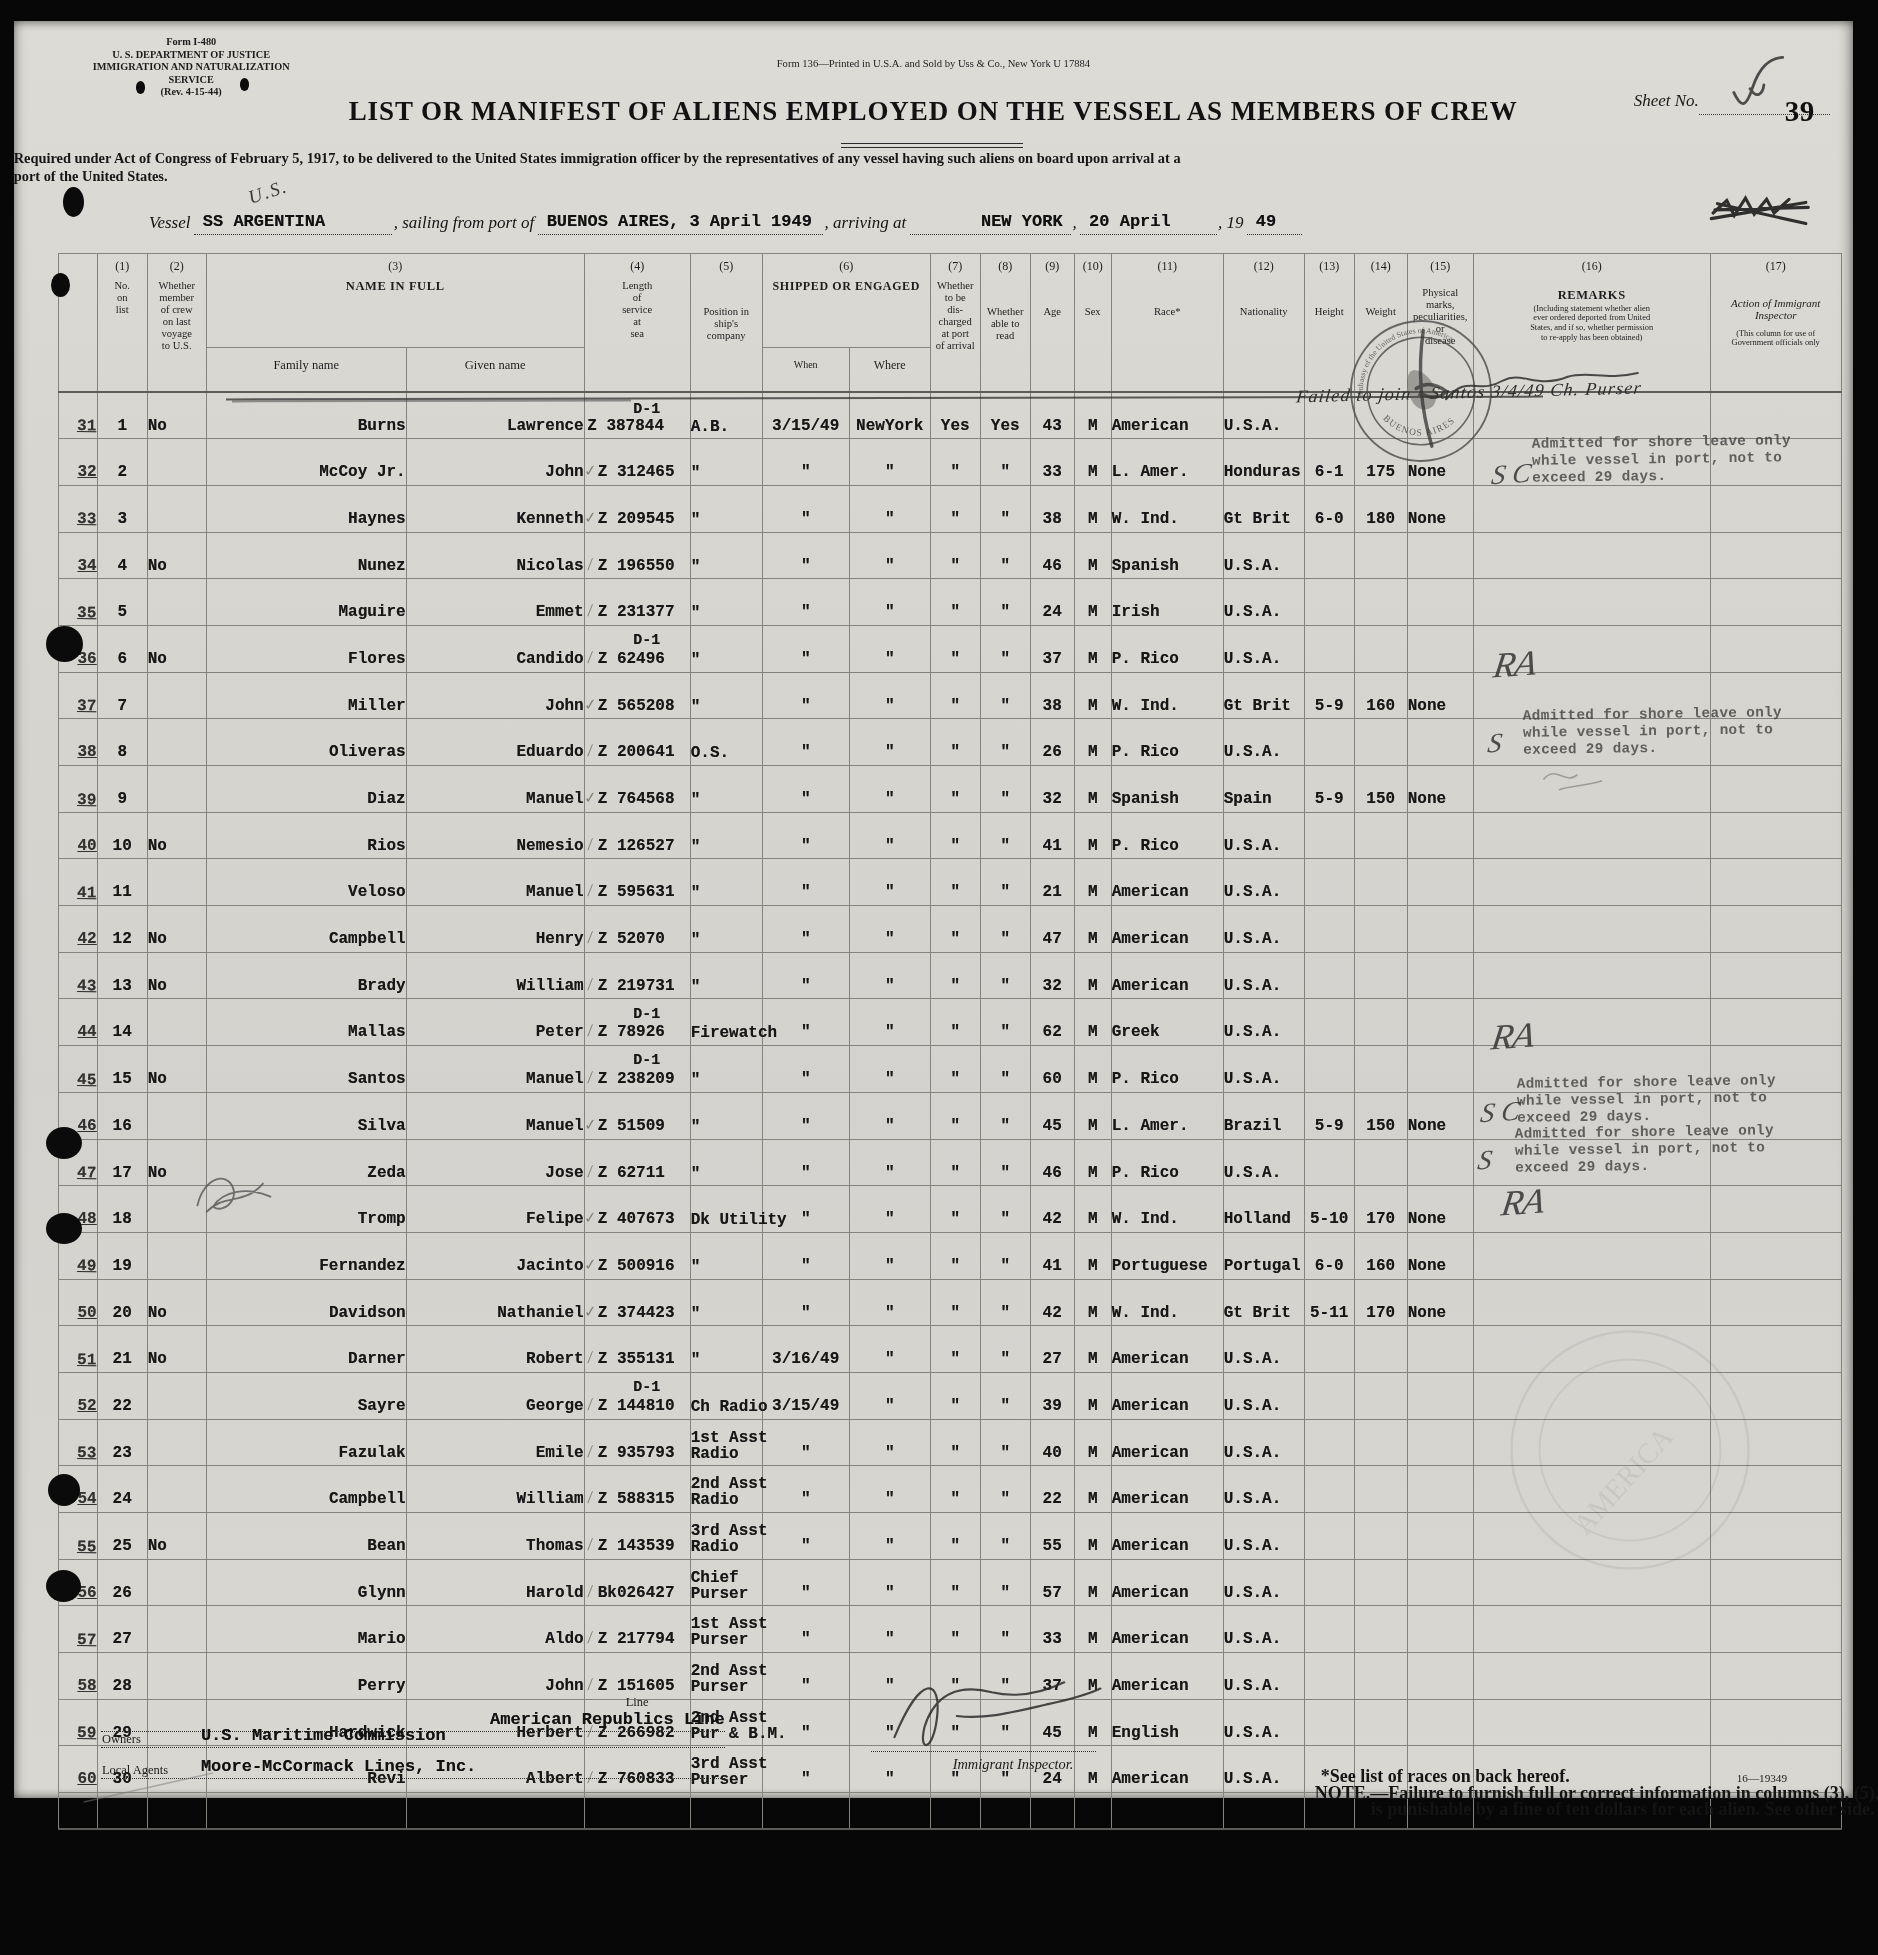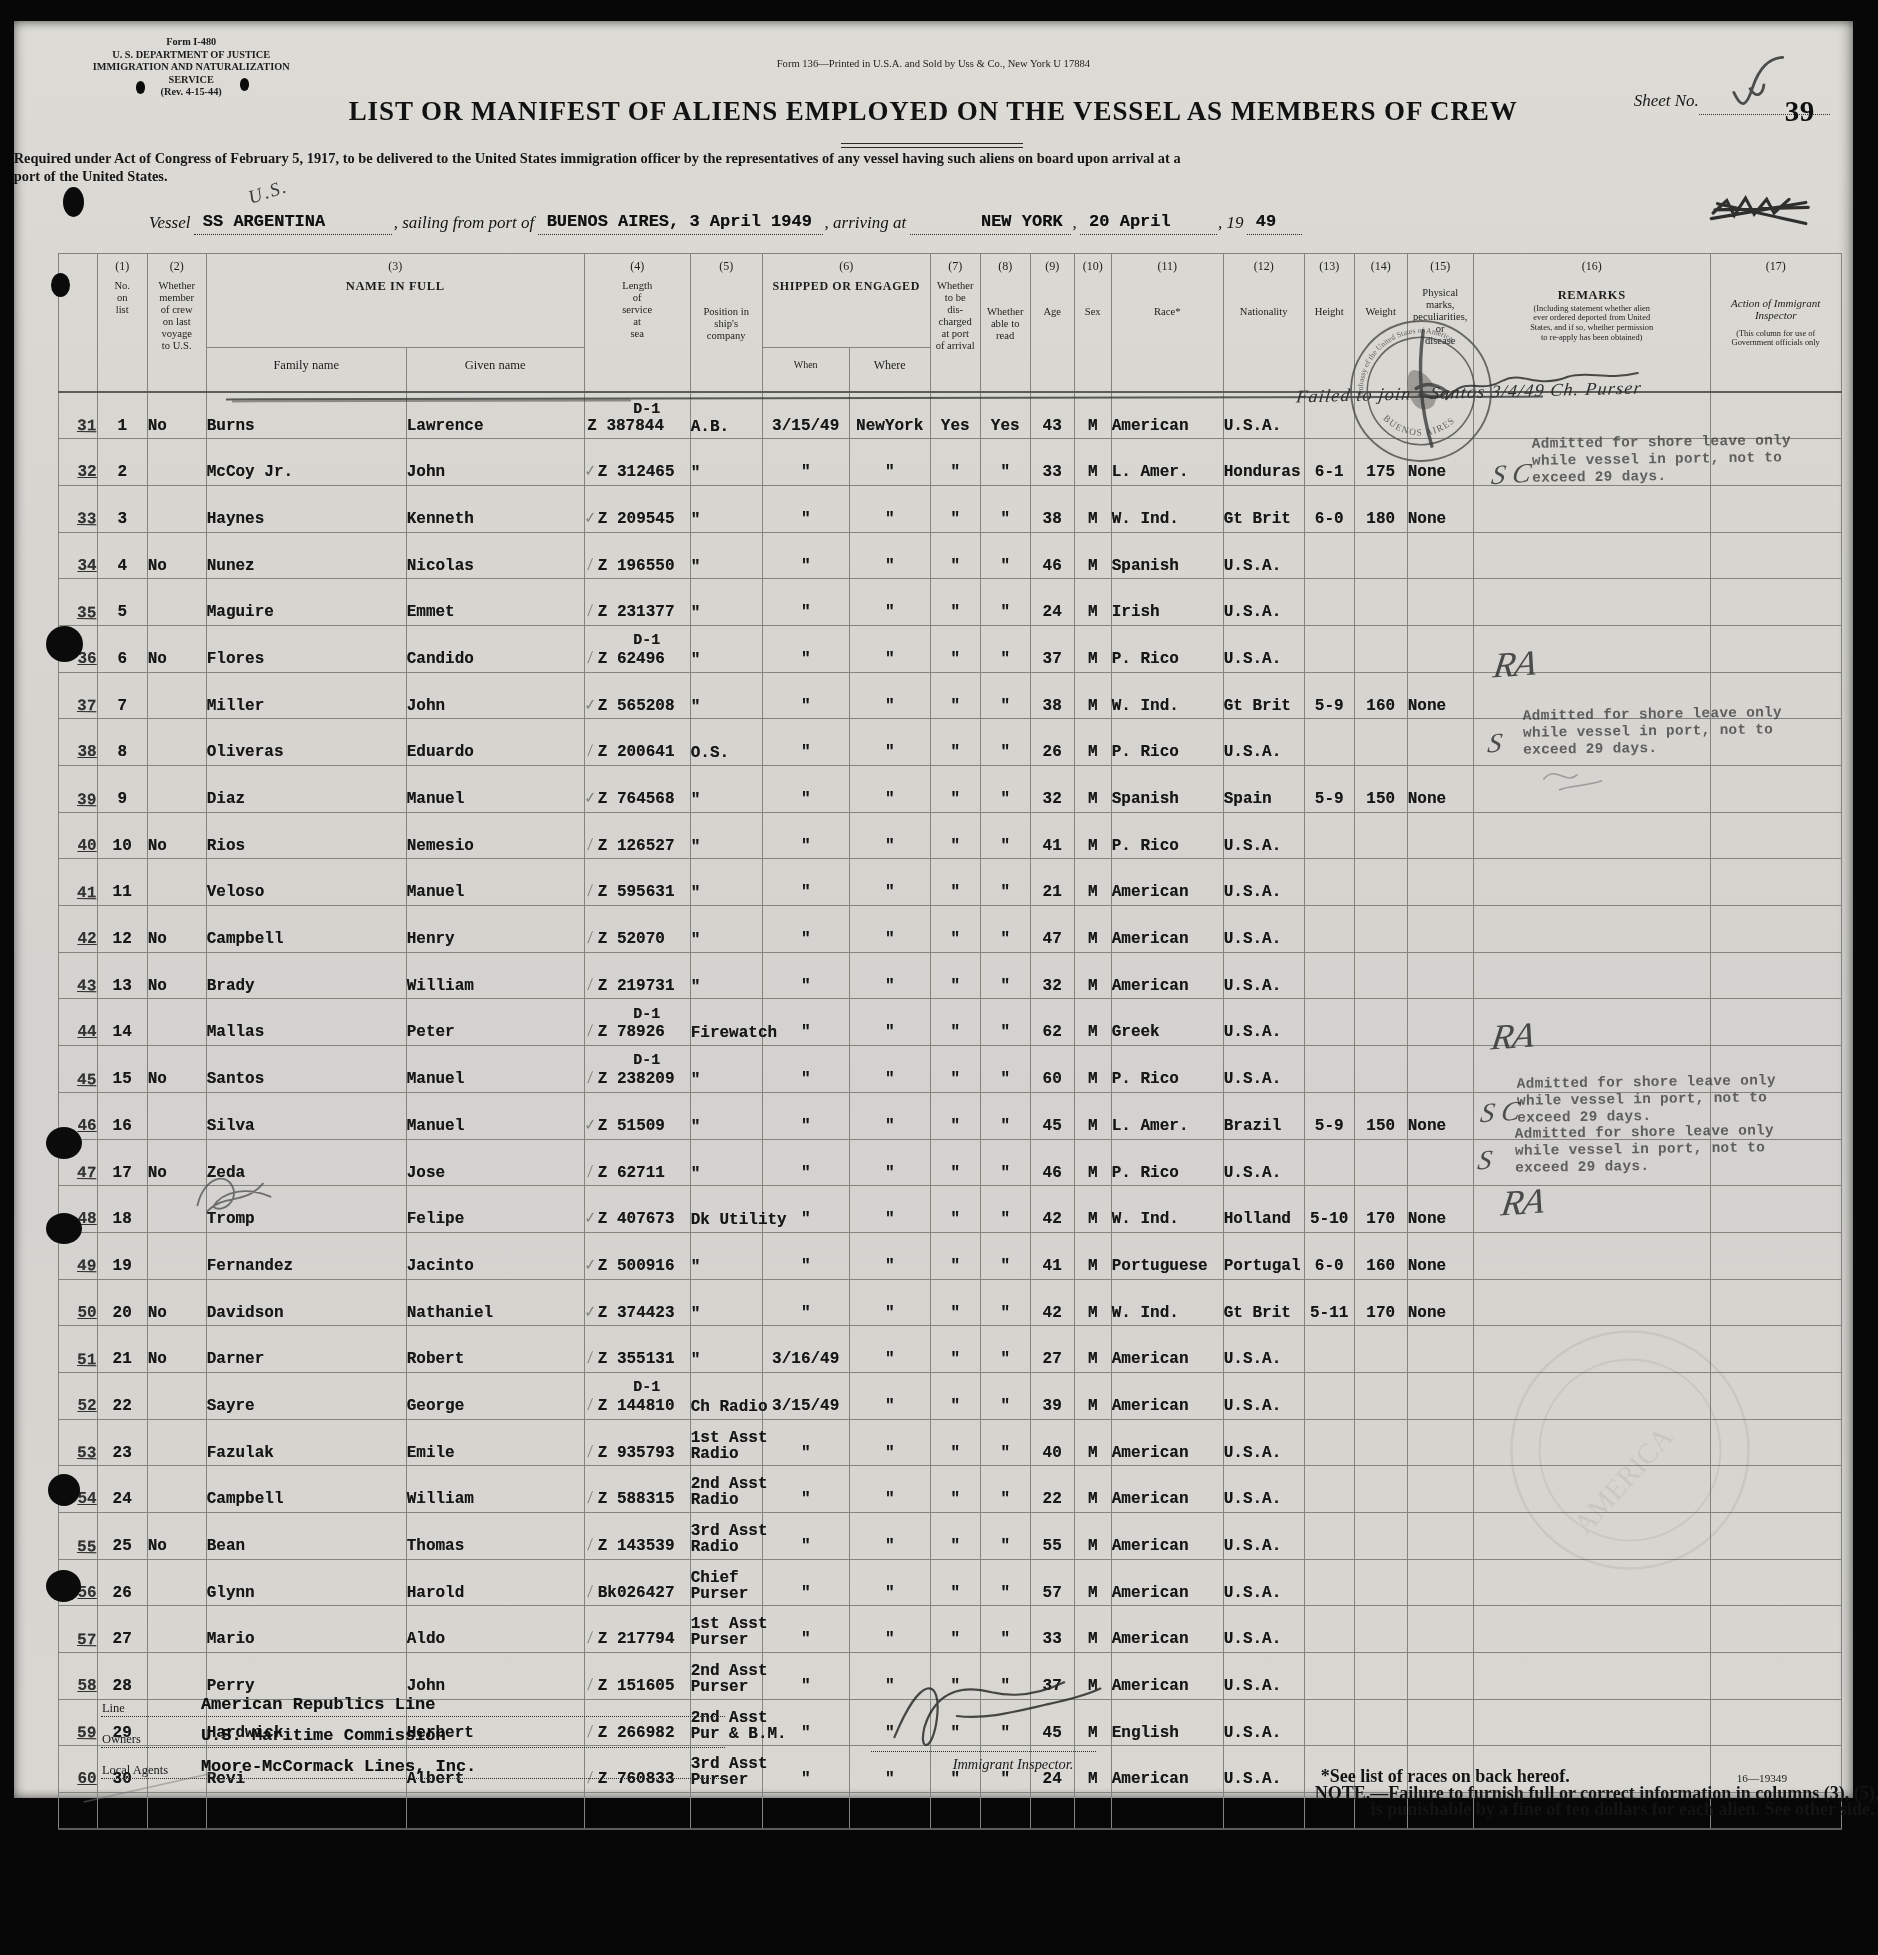--- a/index.html
+++ b/index.html
@@ -49,21 +49,21 @@
   .clab.mid{margin-top:32px;}
   .clab.small{font-size:8.4px;line-height:9.7px;margin-top:2.5px;padding:0 3.7px;}
   #crew tbody td{height:42px;vertical-align:bottom;
     font-family:"Liberation Mono","DejaVu Sans Mono",monospace;font-weight:bold;font-size:16px;
     text-shadow:0 0 0.6px rgba(10,10,10,.5);padding-bottom:3.7px;}
   td.c-stamp{font-family:"DejaVu Serif",serif;font-weight:normal;font-size:27.5px;color:#42423f;
     text-align:right;vertical-align:middle;text-shadow:none;opacity:.85;text-decoration:underline;}
   #crew tbody tr:nth-child(odd) td.c-stamp{transform:rotate(.8deg);}
   td.c-no{font-size:15px;text-align:center;}
   td.c-mb{padding-left:8.7px;}
-  td.c-fa,td.c-gi{padding-left:11.2px;}
+  td.c-fa,td.c-gi{padding-left:11.2px;text-align:right;}
   td.c-sv{padding-left:3.7px;white-space:pre;}
   .d1{text-align:center;font-size:15px;line-height:13.7px;margin-left:19px;}
   .pmark{color:#6d6d68;text-shadow:none;font-weight:normal;font-size:17.5px;
     display:inline-block;transform:rotate(-6deg);margin-right:2.5px;opacity:.8;}
   td.c-po{white-space:pre;line-height:16px;padding-left:2.5px;}
   td.c-wh,td.c-we,td.c-di,td.c-re,td.c-ag,td.c-sx,td.c-ht,td.c-wt{text-align:center;}
   td.c-ra,td.c-na{padding-left:6.2px;}
   td.c-pm{padding-left:5px;}
   #crew tfoot td{height:35px;border-bottom:2.5px double #5c5c58;}
   
@@ -1055,21 +1055,21 @@
   <svg class="abs" style="left:174px;top:1147px;" width="100" height="53" viewBox="0 0 160 85">
     <path d="M 15,60 C 25,15 62,5 72,32 C 80,52 56,74 40,62 C 56,36 96,30 132,46 M 30,70 C 60,40 90,60 120,25" fill="none" stroke="#555" stroke-width="3" stroke-linecap="round" opacity=".8"></path>
   </svg>
 
   <svg class="abs faintstamp" style="left:1485px;top:1298px;" width="262" height="262" viewBox="0 0 420 420">
     <circle cx="210" cy="210" r="190" fill="none" stroke="#333" stroke-width="4"></circle>
     <circle cx="210" cy="210" r="145" fill="none" stroke="#333" stroke-width="3"></circle>
     <text x="60" y="250" font-size="46" fill="#333" transform="rotate(-48 210 210)" font-family="Liberation Serif, serif">AMERICA</text>
   </svg>
 
-  <div class="abs fline" style="left:87px;top:1674px;">
+  <div class="abs fline" style="left:87px;top:1674px;flex-direction:column;">
     <span class="flabel">Line</span>
     <span class="fval">American Republics Line</span>
   </div>
   <div class="abs fline" style="left:87px;top:1705px;">
     <span class="flabel">Owners</span>
     <span class="fval">U.S. Maritime Commission</span>
   </div>
   <div class="abs fline" style="left:87px;top:1736px;">
     <span class="flabel">Local Agents</span>
     <span class="fval">Moore-McCormack Lines, Inc.</span>

